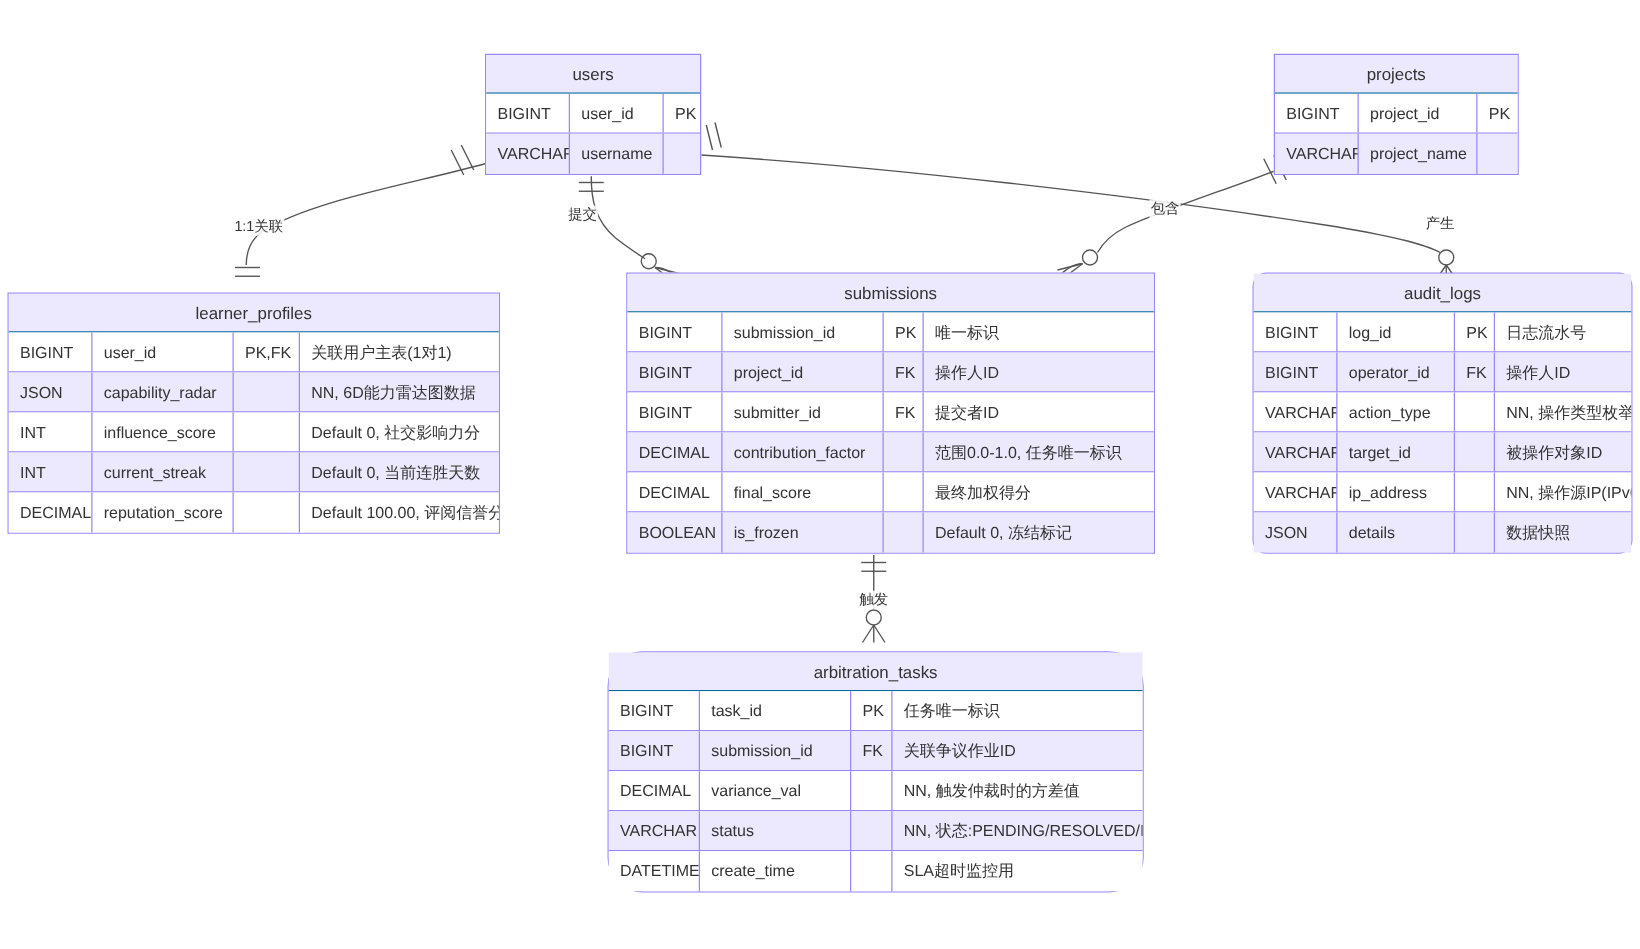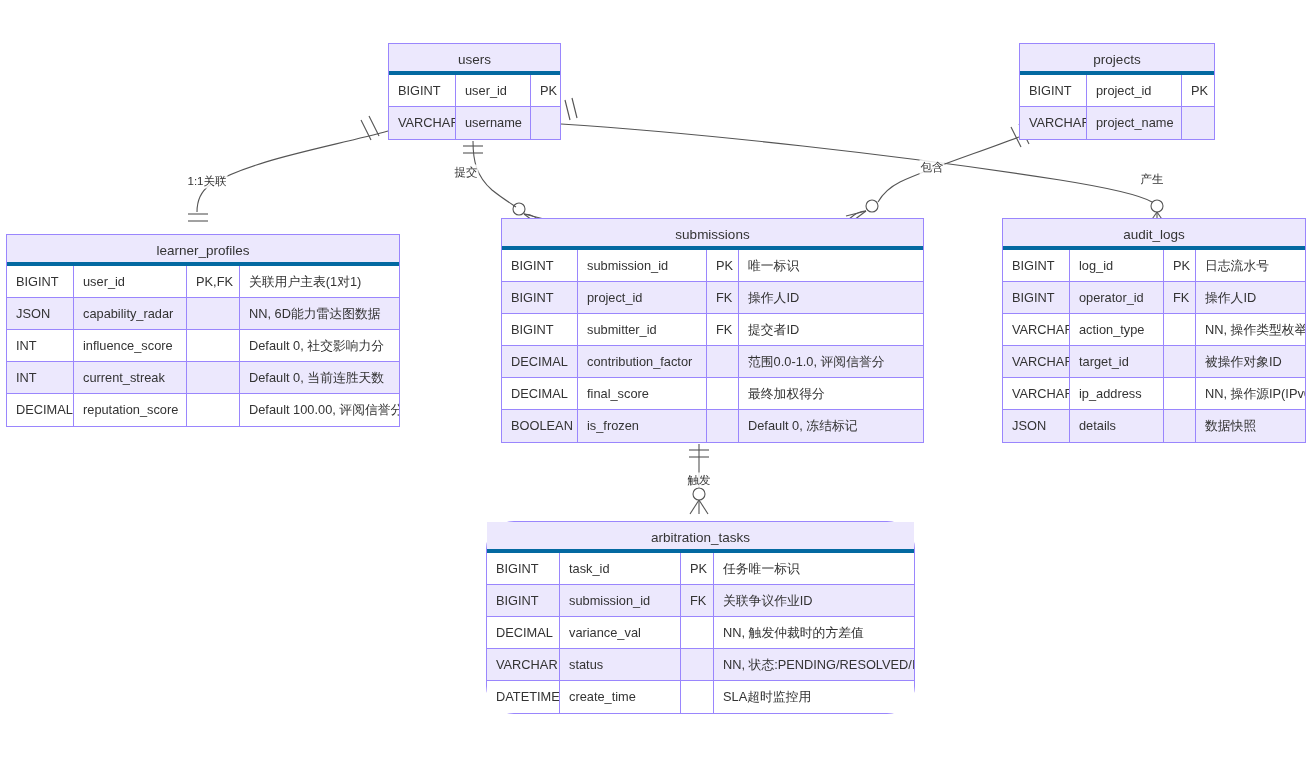--- a/index.html
+++ b/index.html
@@ -21,21 +21,21 @@
     height: 759px;
   }
   .er-table {
     position: absolute;
     border: 1px solid #9a86fd;
     box-sizing: border-box;
     background: #ffffff;
   }
   .er-title {
     background: #ece8fd;
-    border-bottom: 4px solid #0369a1;
+    border-bottom: 1px solid #0369a1;
     text-align: center;
     font-size: 13.5px;
     color: #333333;
     line-height: 31px;
     height: 31px;
     box-sizing: border-box;
   }
   .er-row {
     display: flex;
     height: 32px;
@@ -218,37 +218,37 @@
     <div class="er-row odd">
       <div class="er-cell c-type" style="width:76px">BIGINT</div>
       <div class="er-cell c-name" style="width:129px">submitter_id</div>
       <div class="er-cell c-key" style="width:32px">FK</div>
       <div class="er-cell c-cmt">提交者ID</div>
     </div>
     <div class="er-row even">
       <div class="er-cell c-type" style="width:76px">DECIMAL</div>
       <div class="er-cell c-name" style="width:129px">contribution_factor</div>
       <div class="er-cell c-key" style="width:32px"></div>
-      <div class="er-cell c-cmt">范围0.0-1.0, 评阅信誉分</div>
+      <div class="er-cell c-cmt">范围0.0-1.0, 任务唯一标识</div>
     </div>
     <div class="er-row odd">
       <div class="er-cell c-type" style="width:76px">DECIMAL</div>
       <div class="er-cell c-name" style="width:129px">final_score</div>
       <div class="er-cell c-key" style="width:32px"></div>
       <div class="er-cell c-cmt">最终加权得分</div>
     </div>
     <div class="er-row even">
       <div class="er-cell c-type" style="width:76px">BOOLEAN</div>
       <div class="er-cell c-name" style="width:129px">is_frozen</div>
       <div class="er-cell c-key" style="width:32px"></div>
       <div class="er-cell c-cmt">Default 0, 冻结标记</div>
     </div>
   </div>
 
-  <div class="er-table" style="left:1002px; top:218px; width:304px;">
+  <div class="er-table" style="left:1002px; top:218px; width:304px;border-radius:11px;">
     <div class="er-title">audit_logs</div>
     <div class="er-row odd">
       <div class="er-cell c-type" style="width:67px">BIGINT</div>
       <div class="er-cell c-name" style="width:94px">log_id</div>
       <div class="er-cell c-key" style="width:32px">PK</div>
       <div class="er-cell c-cmt">日志流水号</div>
     </div>
     <div class="er-row even">
       <div class="er-cell c-type" style="width:67px">BIGINT</div>
       <div class="er-cell c-name" style="width:94px">operator_id</div>

